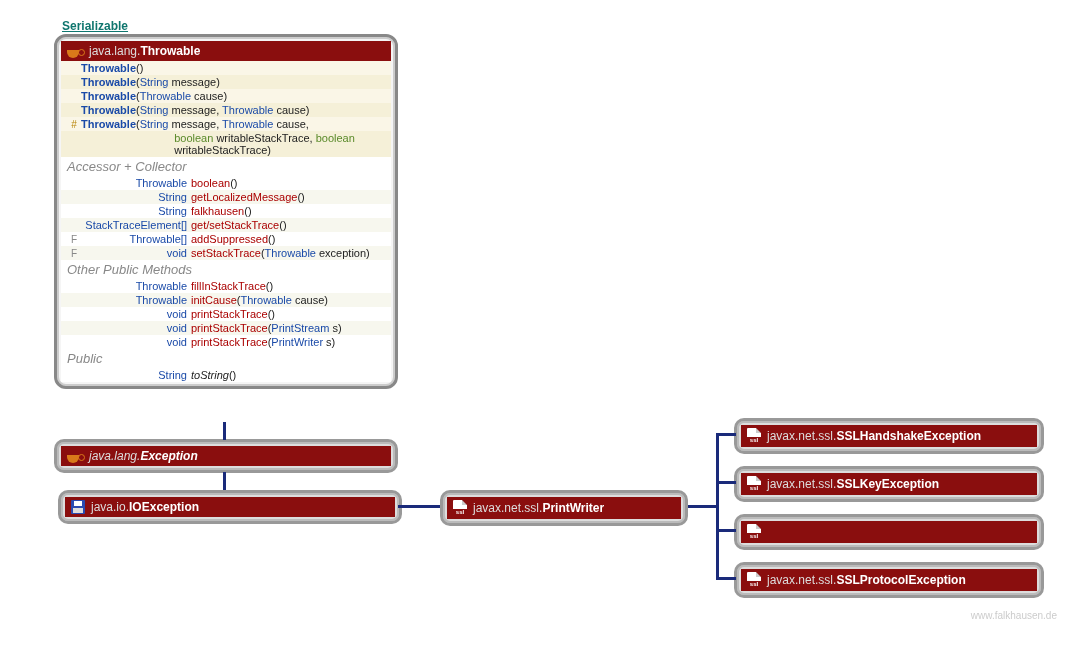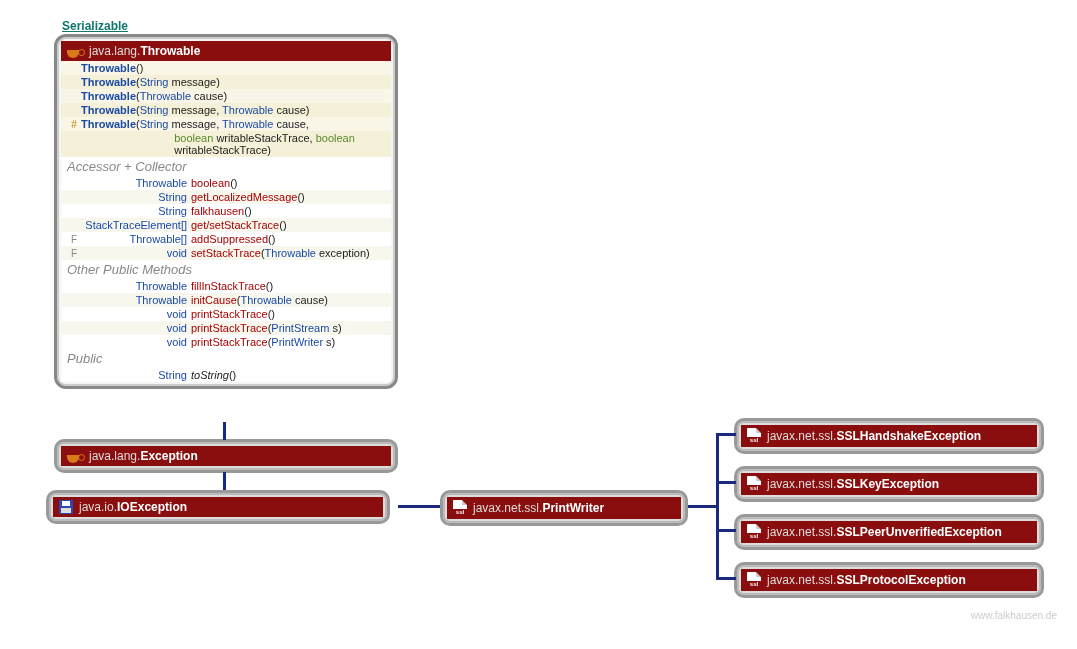--- a/index.html
+++ b/index.html
@@ -180,28 +180,28 @@
             <span class="mod"></span>
             <span class="ret">String</span>
             <span class="obj">toString</span> 
             <span class="params"><span>(</span><span>)</span></span>
           </div>
         </div>
       </div>
   </div>
 </div>
 
-<div class="wrapper small-box" style="left:54px; top:439px; width:344px;">
+<div class="wrapper small-box" style="left:54px; top:439px; width:344px;font-style:italic;">
   <div class="class-header">
     <span class="icon-cup"></span>
     <span><span class="pkg">java.lang.</span><span class="cls">Exception</span></span>
   </div>
 </div>
 
-<div class="wrapper small-box" style="left:46px; top:490px; width:344px;">
+<div class="wrapper small-box" style="left:58px; top:490px; width:344px;">
   <div class="class-header">
     <span class="icon-save"></span>
     <span><span class="pkg">java.io.</span><span class="cls">IOException</span></span>
   </div>
 </div>
 
 <div class="wrapper small-box" style="left:440px; top:490px; width:248px;">
   <div class="class-header">
     <span class="icon-doc"></span>
     <span><span class="pkg">javax.net.ssl.</span><span class="cls">PrintWriter</span></span>
@@ -217,21 +217,20 @@
     </div>
     <div class="wrapper small-box" style="left: 734px; top: 466px; width: 310px;">
       <div class="class-header">
         <span class="icon-doc"></span>
         <span><span class="pkg">javax.net.ssl.</span><span class="cls">SSLKeyException</span></span>
       </div>
     </div>
     <div class="wrapper small-box" style="left: 734px; top: 514px; width: 310px;">
       <div class="class-header">
         <span class="icon-doc"></span>
-        <span><span class="pkg">javax.net.ssl.</span><span class="cls">SSLPeerUnverifiedException</span></span>
       </div>
     </div>
     <div class="wrapper small-box" style="left: 734px; top: 562px; width: 310px;">
       <div class="class-header">
         <span class="icon-doc"></span>
         <span><span class="pkg">javax.net.ssl.</span><span class="cls">SSLProtocolException</span></span>
       </div>
     </div>
   </div>
 

